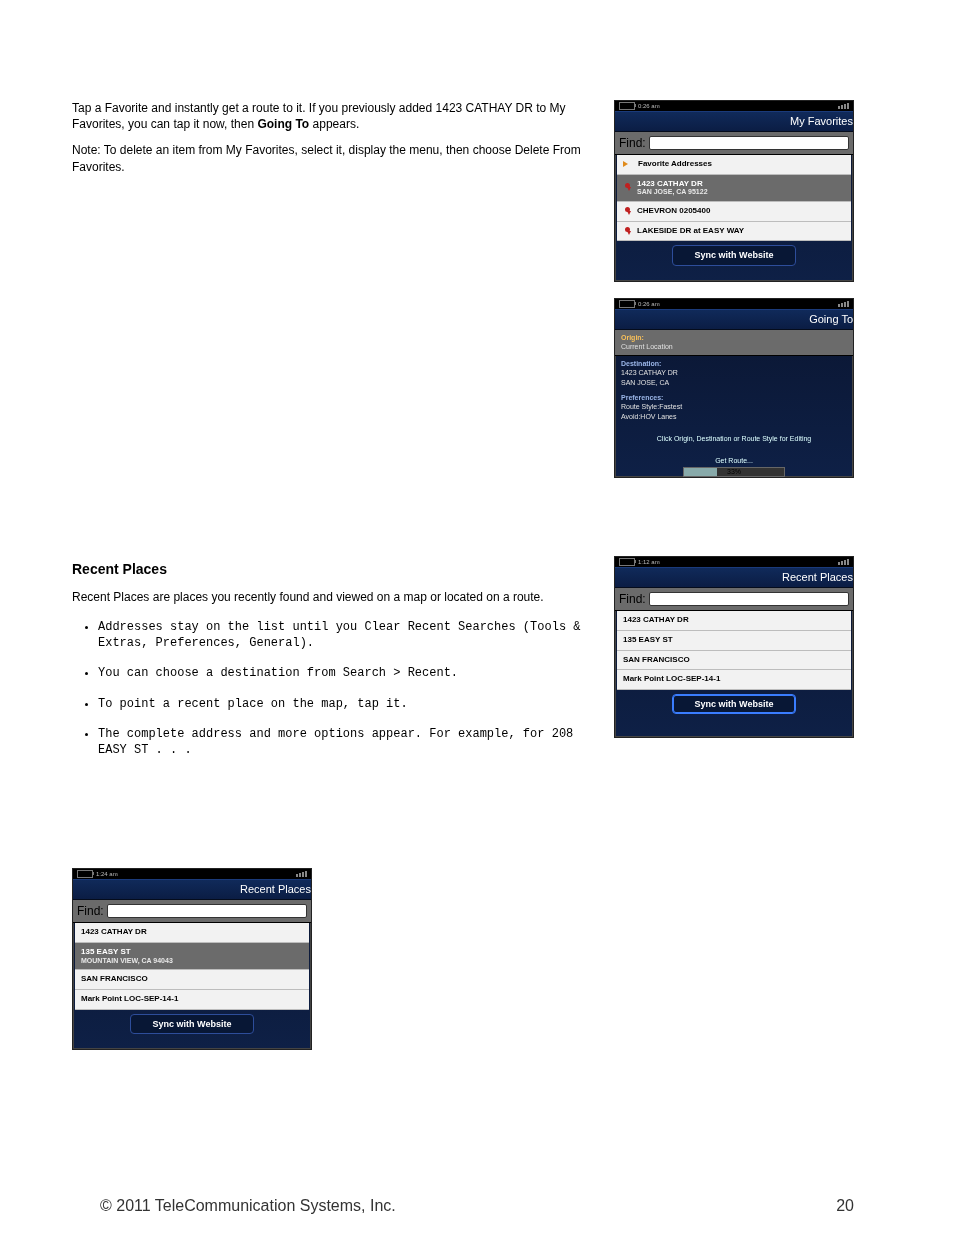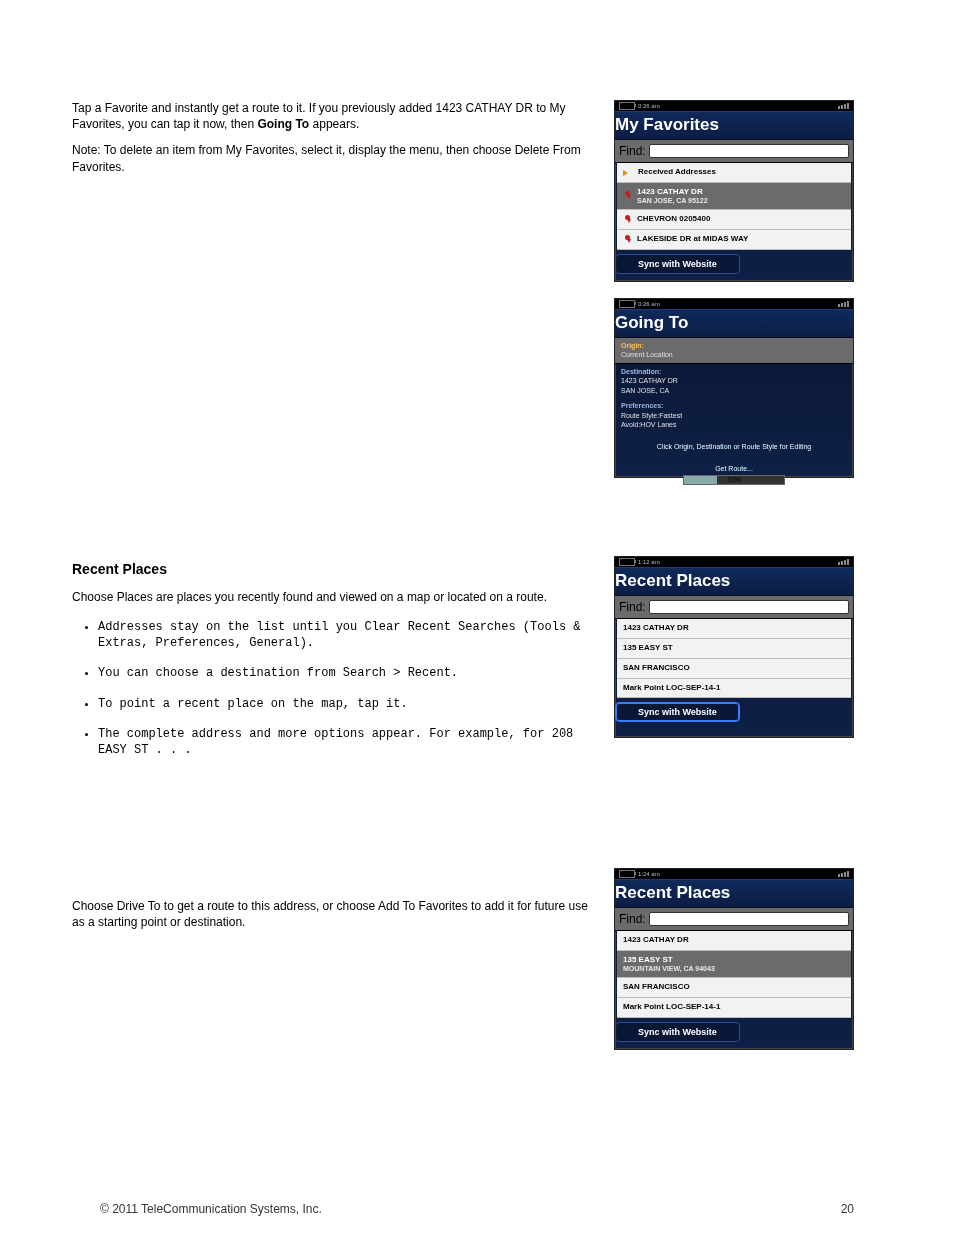--- a/index.html
+++ b/index.html
@@ -19,51 +19,51 @@
   .device.tall{height:180px;}
   .device.going{height:178px;}
   .device.recent{height:180px;}
   .statusbar{height:10px;background:#000;display:flex;align-items:center;padding:0 4px;justify-content:space-between;font-size:6px;color:#bbb;}
   .status-left{display:flex;align-items:center;gap:3px;}
   .batt{display:inline-block;width:14px;height:6px;border:1px solid #777;position:relative;}
   .batt::after{content:"";position:absolute;right:-2px;top:1px;width:1px;height:3px;background:#777;}
   .sig{display:flex;align-items:flex-end;gap:1px;}
   .sig span{display:inline-block;width:2px;background:#888;}
   .sig span:nth-child(1){height:3px;} .sig span:nth-child(2){height:4px;} .sig span:nth-child(3){height:5px;} .sig span:nth-child(4){height:6px;}
-  .dev-title{background:linear-gradient(#102a5a,#0b1d44);text-align:left;font-weight:bold;font-size:17px;padding:2px 0;border-top:1px solid #1a3a7a;border-bottom:1px solid #050c1c;}
+  .dev-title{background:linear-gradient(#102a5a,#0b1d44);text-align:right;font-weight:normal;font-size:11px;padding:2px 0;border-top:1px solid #1a3a7a;border-bottom:1px solid #050c1c;}
   .findbar{display:flex;align-items:center;background:#6b6b6b;padding:3px 4px;gap:3px;border-bottom:1px solid #000;}
   .findbar label{color:#000;font-size:12px;}
   .findbar .fld{flex:1;height:12px;background:#fff;border:1px solid #333;border-radius:2px;}
   .listrow{display:flex;align-items:center;gap:5px;background:#f2f2f2;color:#000;font-weight:bold;font-size:8px;padding:4px 6px;border-bottom:1px solid #bdbdbd;margin:0 2px;}
   .listrow.sel{background:#6b6b6b;color:#fff;}
   .listrow.sel .sub{color:#e8e8e8;}
   .listrow .stack{display:flex;flex-direction:column;line-height:1.2;}
   .sub{font-weight:bold;font-size:7px;color:#222;}
   .pin{width:9px;height:9px;position:relative;display:inline-block;}
   .pin::before{content:"";position:absolute;left:2px;top:0;width:5px;height:5px;border-radius:50%;background:#c02020;}
   .pin::after{content:"";position:absolute;left:4px;top:4px;width:0;height:0;border-left:2px solid transparent;border-right:2px solid transparent;border-top:4px solid #c02020;}
   .arrow-icon{width:10px;height:10px;position:relative;}
   .arrow-icon::before{content:"";position:absolute;left:0;top:2px;width:0;height:0;border-left:5px solid #e08a1a;border-top:3px solid transparent;border-bottom:3px solid transparent;}
-  .btnbar{display:flex;justify-content:flex-start;padding:4px 0 6px 0;}
+  .btnbar{display:flex;justify-content:center;padding:4px 0 6px 0;}
   .dbtn{background:#081735;border:1px solid #2d4d9a;border-radius:4px;color:#fff;font-weight:bold;font-size:9px;padding:3px 22px;}
   .dbtn.sel{border-color:#3a7dff;box-shadow:0 0 0 1px #3a7dff inset;}
 
   
   .gfield{padding:3px 6px;font-size:7px;color:#e0e0e0;}
   .gfield.sel{background:#6b6b6b;}
   .gfield .ghdr{color:#9bb6e8;font-weight:bold;}
   .gfield.sel .ghdr{color:#f8c05a;}
   .gsep{height:1px;background:#000;}
   .ginstr{text-align:center;color:#dff;font-size:7px;margin:10px 0 12px 0;}
   .gprogwrap{text-align:center;font-size:7px;color:#dff;margin-top:4px;}
   .gprogbar{width:100px;height:8px;margin:2px auto 0 auto;background:#333;border:1px solid #666;position:relative;}
   .gprogfill{position:absolute;left:0;top:0;height:100%;background:#8aa;}
   .gprogtxt{position:absolute;left:0;right:0;top:-1px;text-align:center;color:#000;font-size:7px;}
 
-  .footer{position:absolute;bottom:18px;left:60px;right:60px;display:flex;justify-content:space-between;font-size:12px;color:#333;}
+  .footer{position:absolute;bottom:18px;left:60px;right:60px;display:flex;justify-content:space-between;font-size:16px;color:#333;}
 </style>
 </head>
 <body>
 
 <div class="page">
 
   <div class="row" style="margin-top:60px;">
     <div class="textcol">
       <p>
         <span>Tap a Favorite and instantly get a route to it. If you previously added 1423 CATHAY DR to My Favorites, you can tap it now, then </span>
@@ -86,36 +86,36 @@
             <span></span>
           </span>
       </div>
       <div class="dev-title">My Favorites</div>
       <div class="findbar">
         <label>Find:</label>
         <div class="fld"></div>
       </div>
       <div class="listrow">
         <span class="arrow-icon"></span>
-        <span>Received Addresses</span>
+        <span>Favorite Addresses</span>
       </div>
       <div class="listrow sel">
         <span class="pin"></span>
         <span class="stack">
           <span>1423 CATHAY DR</span>
           <span class="sub">SAN JOSE, CA 95122</span>
         </span>
       </div>
       <div class="listrow">
         <span class="pin"></span>
         <span>CHEVRON 0205400</span>
       </div>
       <div class="listrow">
         <span class="pin"></span>
-        <span>LAKESIDE DR at MIDAS WAY</span>
+        <span>LAKESIDE DR at EASY WAY</span>
       </div>
       <div class="btnbar">
         <div class="dbtn">Sync with Website</div>
       </div>
     </div>
   </div>
 
   <div class="row" style="justify-content:flex-end;margin-top:4px;">
     <div class="device going">
       <div class="statusbar">
@@ -155,21 +155,21 @@
         </div>
       </div>
     </div>
   </div>
 
   <div class="spacer-xl"></div>
 
   <div class="row">
     <div class="textcol">
       <h2>Recent Places</h2>
-      <p>Choose Places are places you recently found and viewed on a map or located on a route.</p>
+      <p>Recent Places are places you recently found and viewed on a map or located on a route.</p>
       <ul>
         <li>Addresses stay on the list until you Clear Recent Searches (Tools &amp; Extras, Preferences, General).</li>
         <li>You can choose a destination from Search &gt; Recent.</li>
         <li>To point a recent place on the map, tap it.</li>
         <li>The complete address and more options appear. For example, for 208 EASY ST . . .</li>
       </ul>
     </div>
 
     <div class="device recent" style="margin-top:2px;">
       <div class="statusbar">
@@ -204,23 +204,20 @@
       <div class="btnbar">
         <div class="dbtn sel">Sync with Website</div>
       </div>
     </div>
   </div>
 
   <div class="spacer-xl"></div>
   <div class="spacer-m"></div>
 
   <div class="row" style="align-items:flex-start;">
-    <div class="textcol" style="padding-top:30px;">
-      <p>Choose Drive To to get a route to this address, or choose Add To Favorites to add it for future use as a starting point or destination.</p>
-    </div>
     <div class="device recent">
       <div class="statusbar">
         <span class="status-left">
             <span class="batt"></span>
             <span>1:24 am</span>
           </span>
         <span class="sig">
             <span></span>
             <span></span>
             <span></span>

